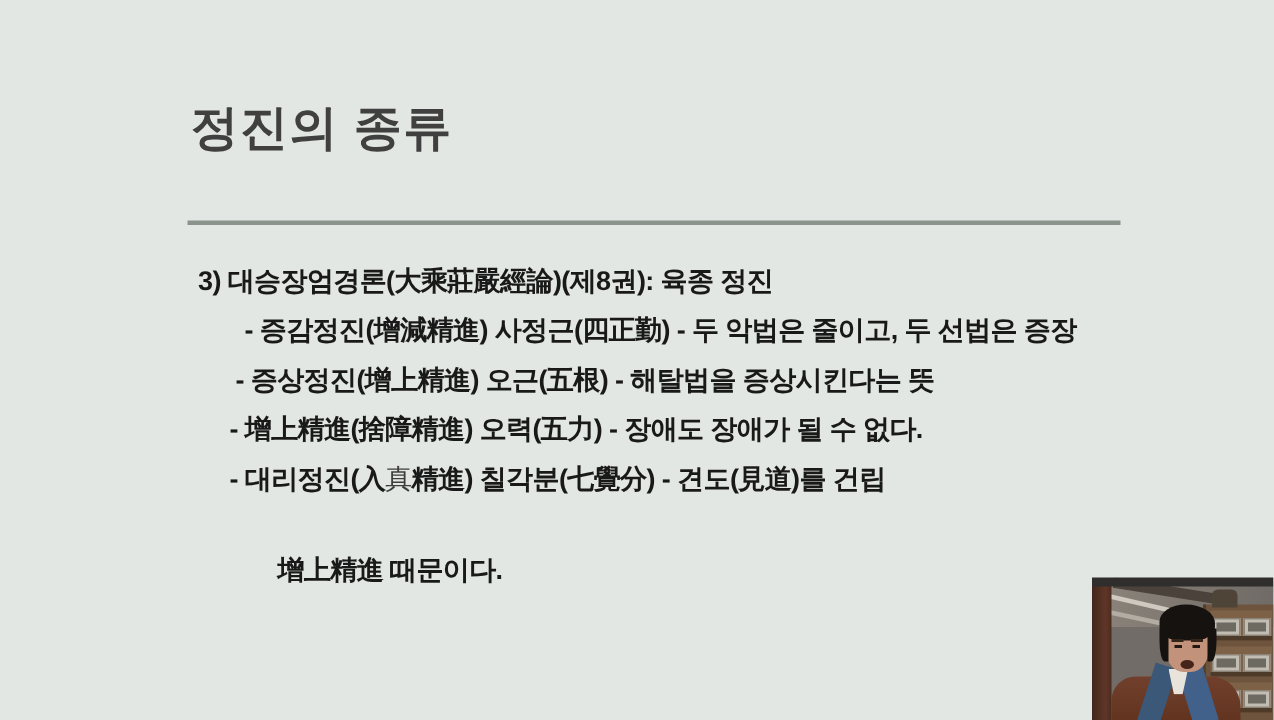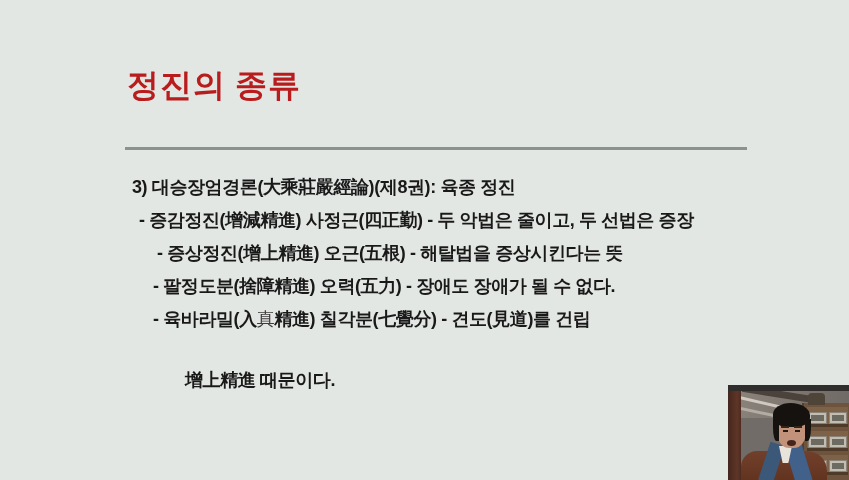--- a/index.html
+++ b/index.html
@@ -4,34 +4,33 @@
 <style>
   html,body{margin:0;padding:0;}
   body{
     width:849px;height:480px;position:relative;overflow:hidden;
     background:#e3e7e3;
     font-family:"Liberation Sans","DejaVu Sans",sans-serif;
   }
   .slide{position:absolute;inset:0;}
   .slide-title{
     position:absolute;left:127px;top:64px;
-    font-size:32px;font-weight:600;color:#b91c1c;letter-spacing:1px;
+    font-size:32px;font-weight:600;color:#404040;letter-spacing:1px;
     white-space:nowrap;
-    font-family:Liberation Serif, serif;
   }
   .title-rule{
     position:absolute;left:125px;top:147px;width:622px;height:3px;
     background:#8b938d;
   }
   .body-line{
     position:absolute;font-size:18px;font-weight:700;color:#191919;
     letter-spacing:-0.4px;white-space:nowrap;
   }
   .l0{left:132px;top:175px;}
-  .l1{left:139px;top:208px;}
+  .l1{left:163px;top:208px;}
   .l2{left:157px;top:241px;}
   .l3{left:153px;top:274px;}
   .l4{left:153px;top:307px;}
   .l5{left:153px;top:340px;}
   .l6{left:185px;top:368px;}
   .l7{left:153px;top:396px;}
   .cjk-alt{
     font-weight:400;color:#3d3d3d;
     font-family:"Liberation Serif","DejaVu Serif",serif;
   }
@@ -133,23 +132,23 @@
   <div class="slide-title">정진의 종류</div>
 
   <div class="title-rule"></div>
 
   <div class="body-line l0">3) 대승장엄경론(大乘莊嚴經論)(제8권): 육종 정진</div>
 
   <div class="body-line l1">- 증감정진(增減精進) 사정근(四正勤) - 두 악법은 줄이고, 두 선법은 증장</div>
 
   <div class="body-line l2">- 증상정진(增上精進) 오근(五根) - 해탈법을 증상시킨다는 뜻</div>
 
-  <div class="body-line l3">- 팔정도분(捨障精進) 오력(五力) - 장애도 장애가 될 수 없다.</div>
-
-  <div class="body-line l4"><span>- 육바라밀(入</span><span class="cjk-alt">真</span><span>精進) 칠각분(七覺分) - 견도(見道)를 건립</span></div>
+  <div class="body-line l3">- 增上精進(捨障精進) 오력(五力) - 장애도 장애가 될 수 없다.</div>
+
+  <div class="body-line l4"><span>- 대리정진(入</span><span class="cjk-alt">真</span><span>精進) 칠각분(七覺分) - 견도(見道)를 건립</span></div>
 
 
   <div class="body-line l6">增上精進 때문이다.</div>
 
 </div>
 
 <div class="webcam">
   <div class="wc-ceiling"></div>
   <div class="wc-beam"></div>
   <div class="wc-trim1"></div>

